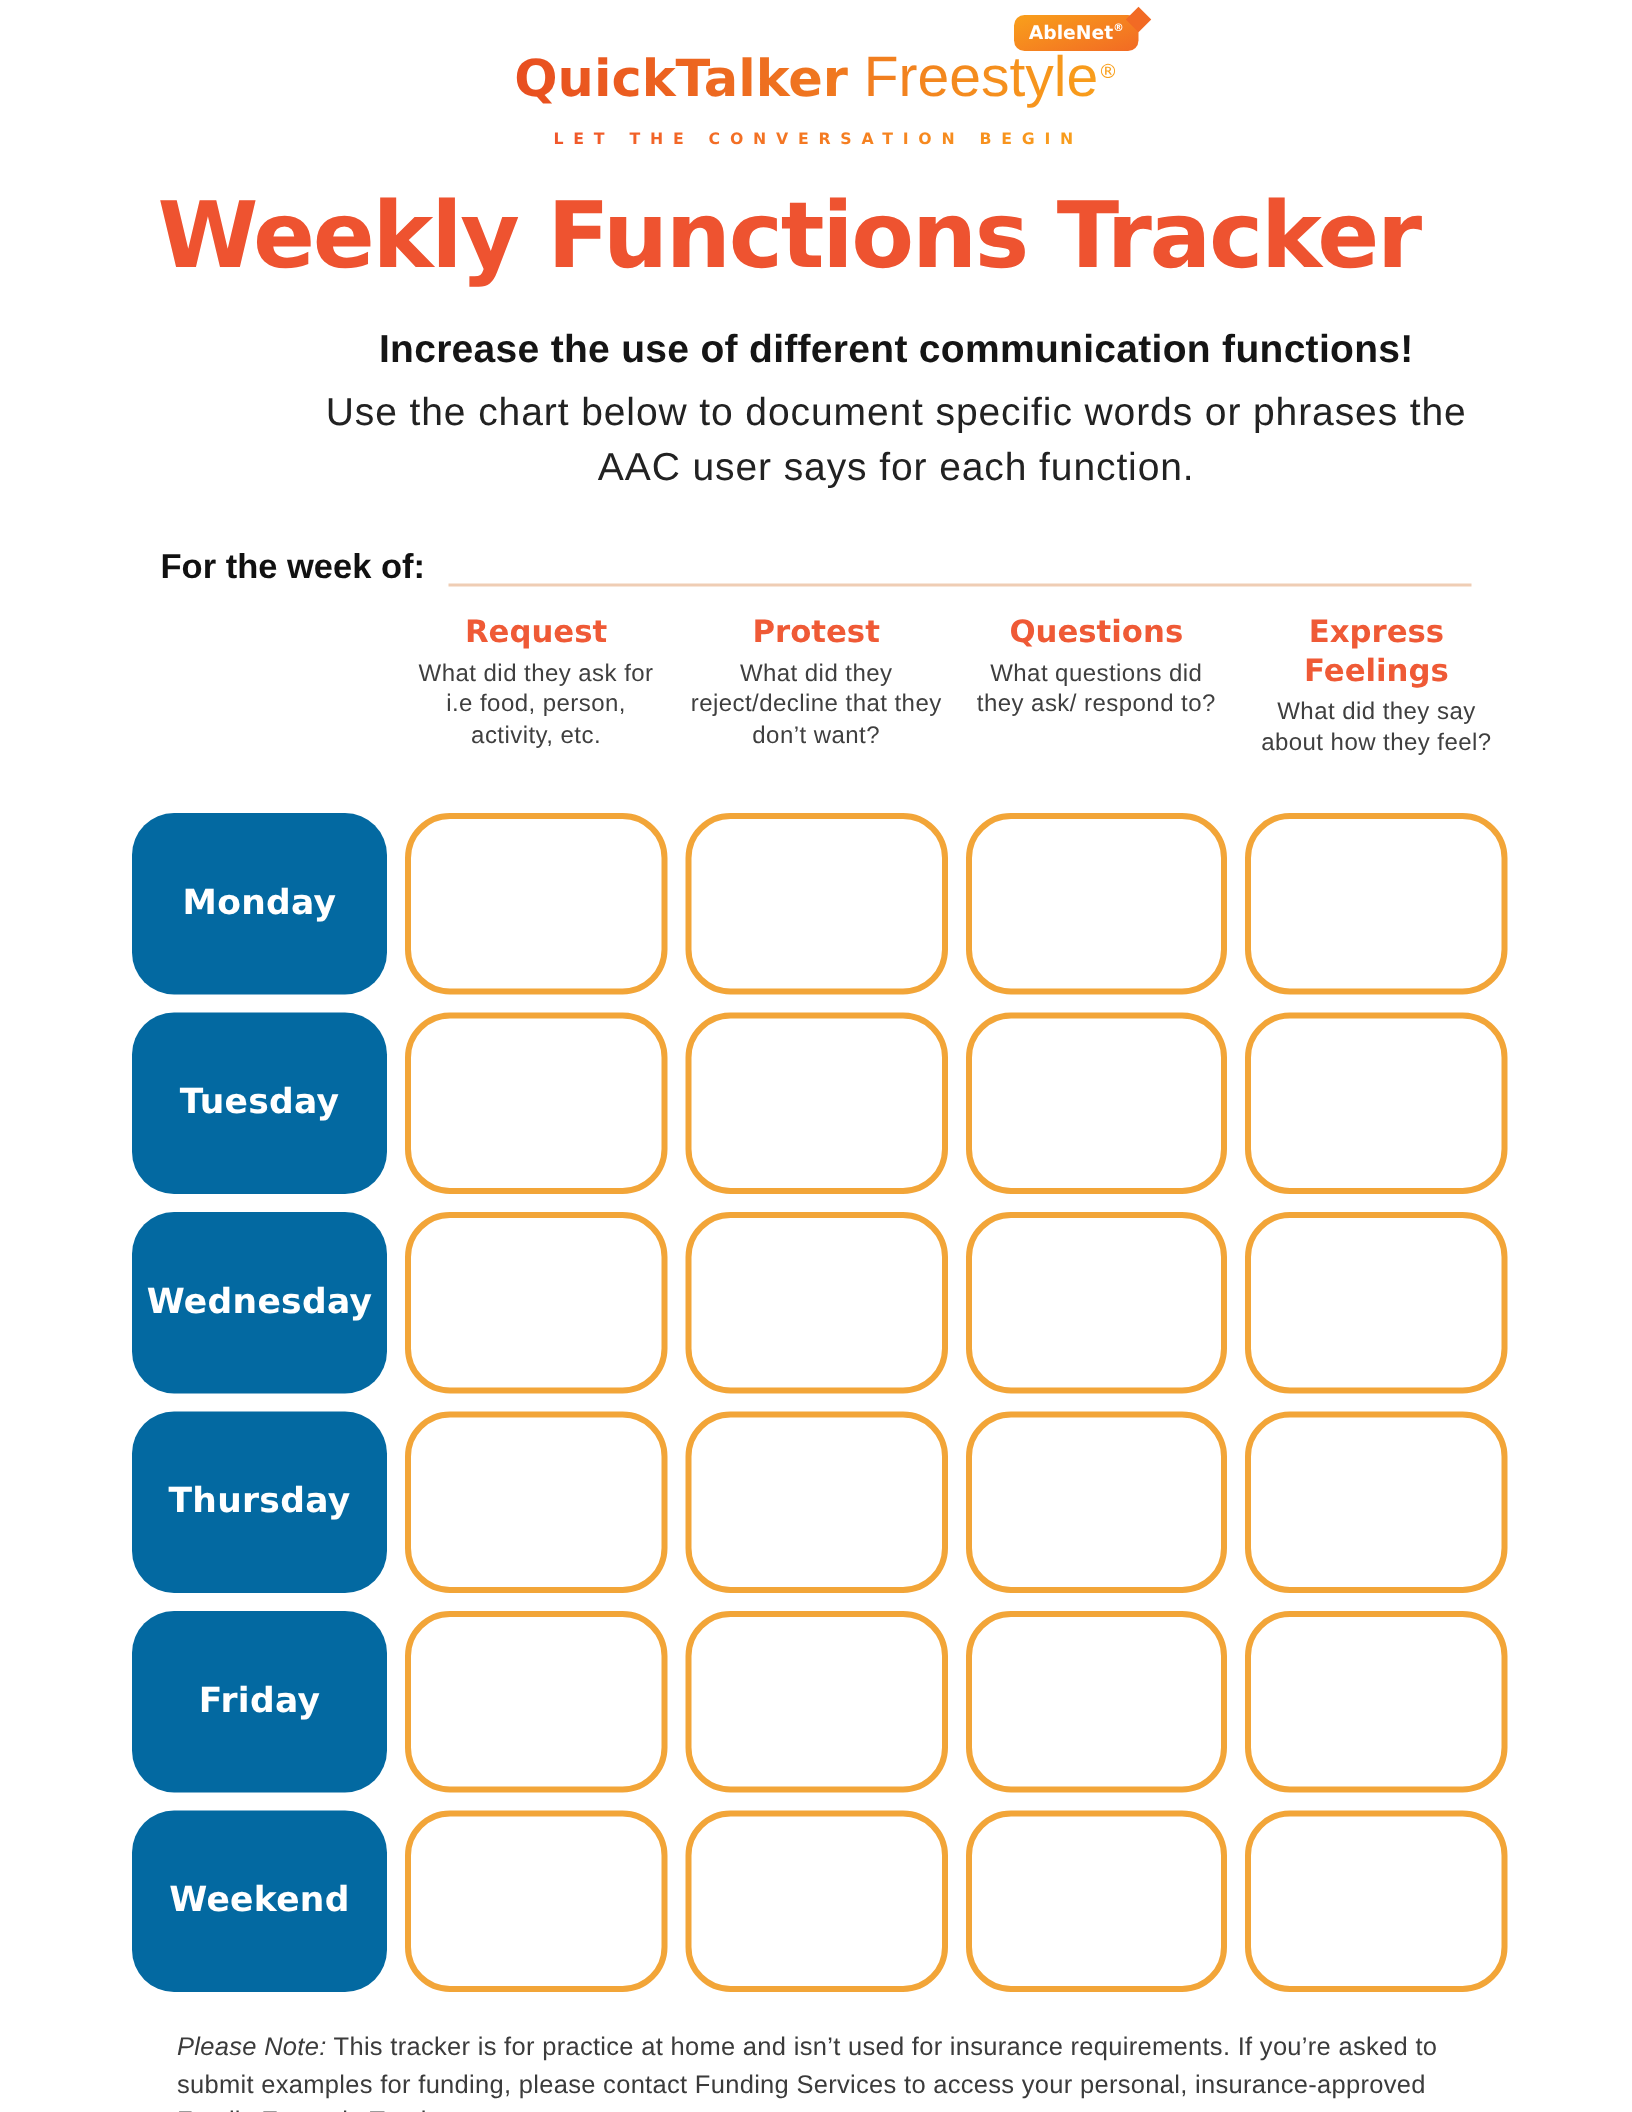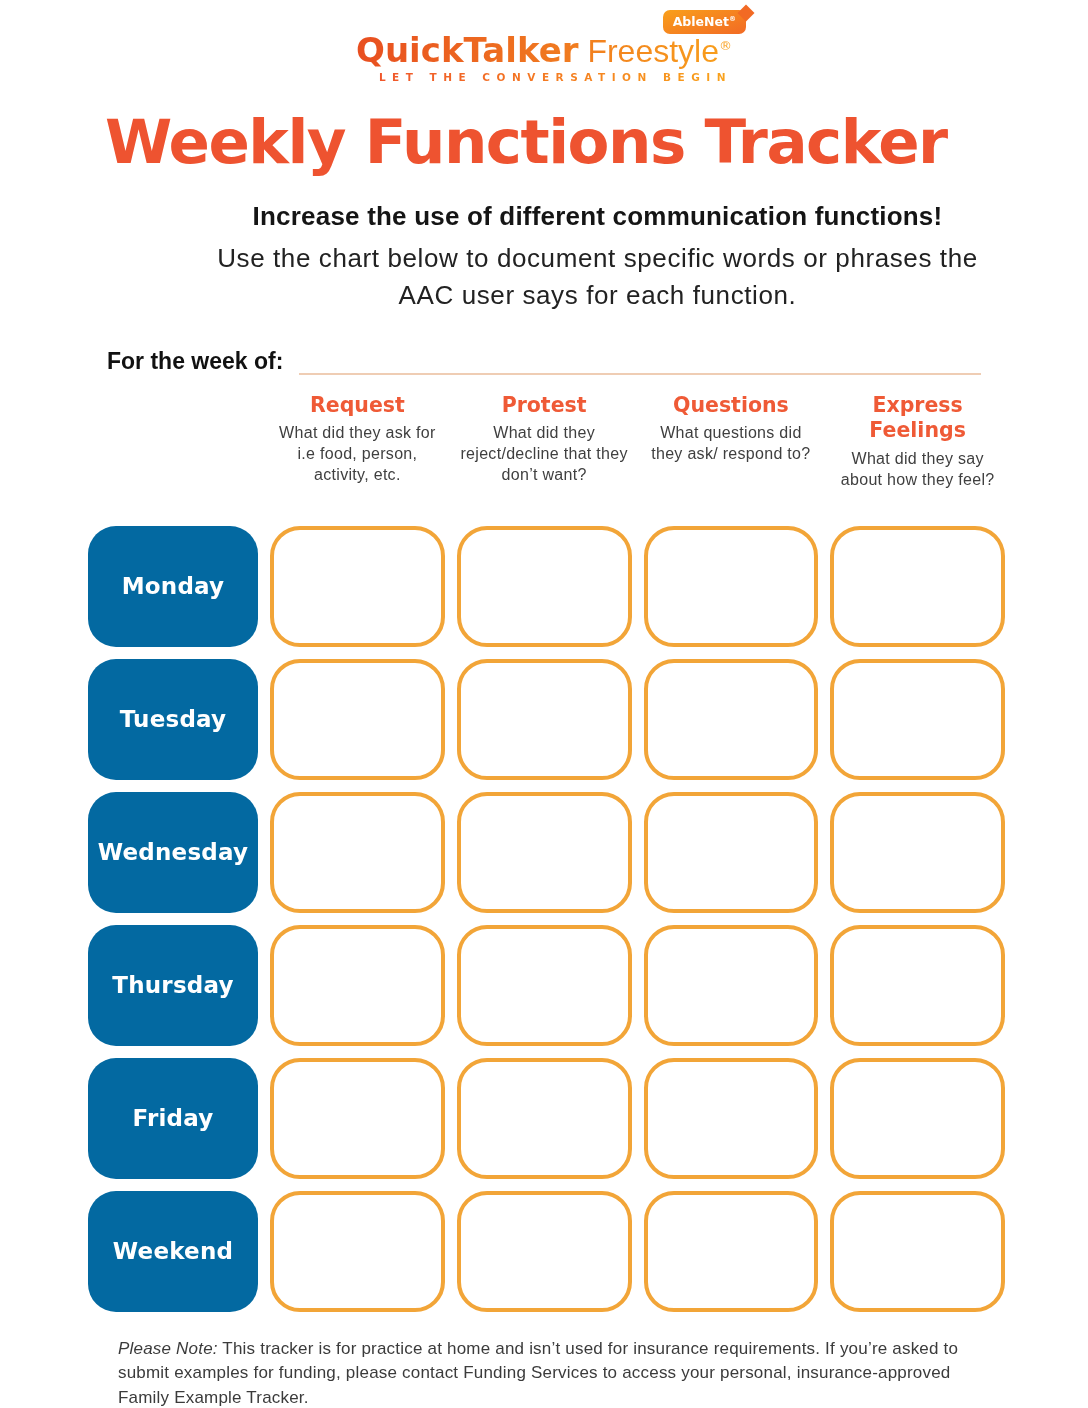--- a/index.html
+++ b/index.html
@@ -23,29 +23,29 @@
   }
   .badge .reg { font-size:7px; vertical-align:super; }
   .brand {
     font-family:"DejaVu Sans", sans-serif;
     font-size:34px; line-height:1.05;
     background:linear-gradient(90deg,#E84E20 0%,#F07A20 55%,#F9A01B 100%);
     -webkit-background-clip:text; background-clip:text;
     -webkit-text-fill-color:transparent; color:transparent;
   }
   .brand-bold { font-weight:700; }
-  .brand-light { font-weight:400; font-family:"Liberation Sans", sans-serif; font-size:32px; }
+  .brand-light { font-weight:400; font-family:"Liberation Sans", sans-serif; font-size:38px; }
   .brand .reg { font-size:13px; vertical-align:super; }
   .tagline {
-    margin-top:2px;
+    margin-top:14px;
     font-family:"DejaVu Sans", sans-serif;
     font-weight:700; font-size:10.5px; letter-spacing:6.5px; text-indent:3px;
     background:linear-gradient(90deg,#EF512C 0%,#F58220 60%,#F9A31B 100%);
     -webkit-background-clip:text; background-clip:text;
-    -webkit-text-fill-color:transparent; color:transparent;text-align:right;
+    -webkit-text-fill-color:transparent; color:transparent;
   }
 
   
   .page-title {
     margin:21px 0 0 105px;
     font-family:"DejaVu Sans", sans-serif;
     font-weight:700; font-size:61px; letter-spacing:-1.5px;
     color:#EE5330;
   }
 

